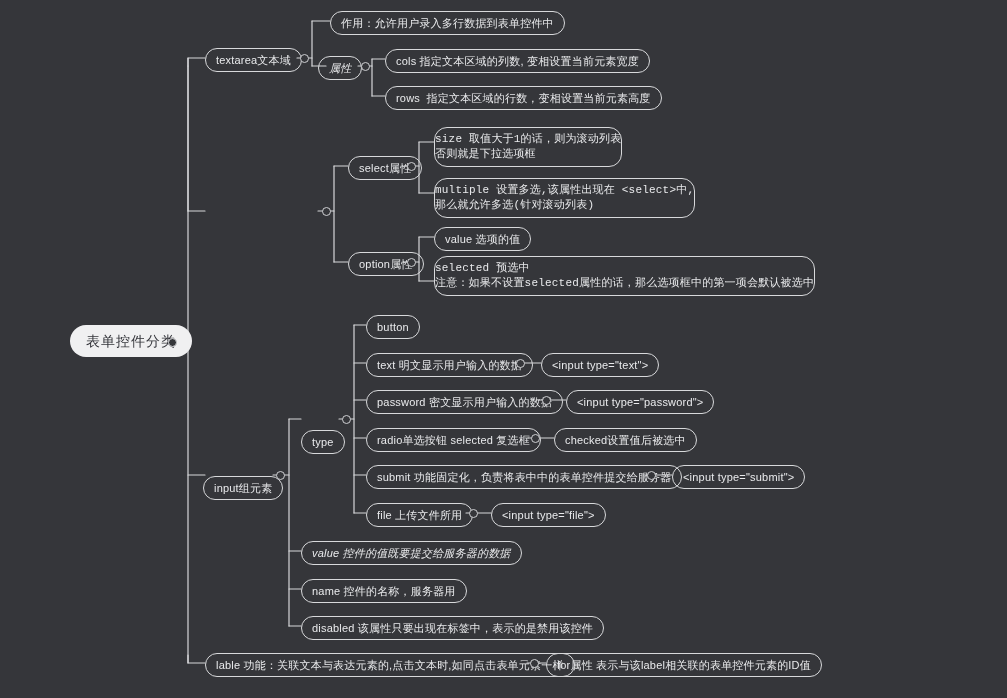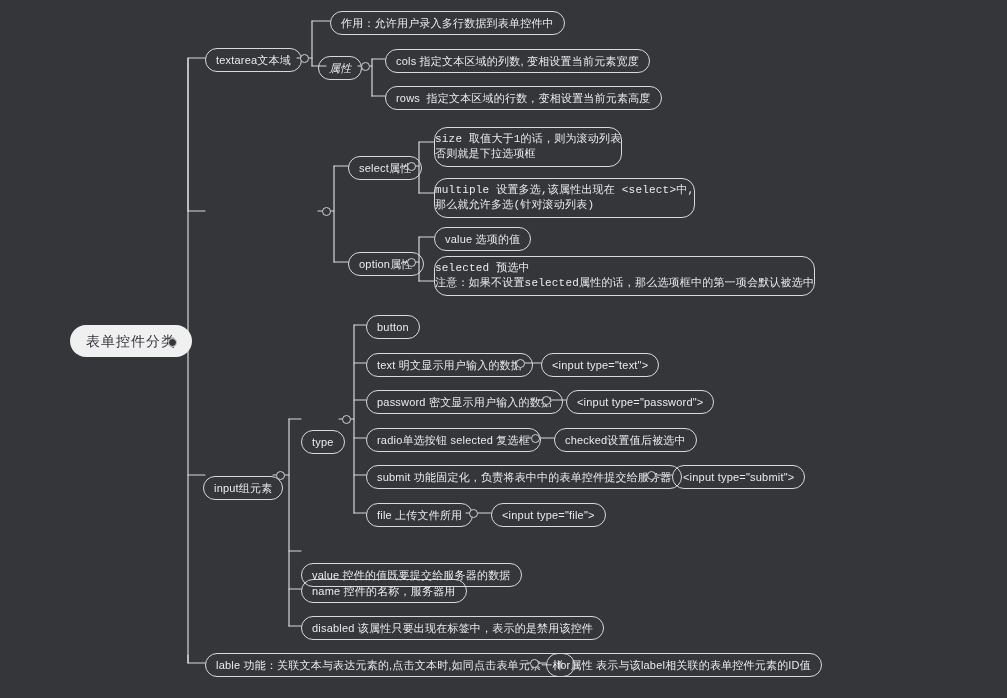--- a/index.html
+++ b/index.html
@@ -167,21 +167,21 @@
   <div class="node" style="left:554px;top:428px;">checked设置值后被选中</div>
 
   <div class="node" style="left:366px;top:465px;">submit 功能固定化，负责将表中中的表单控件提交给服务器</div>
   <div class="dot" style="left:647px;top:471px;"></div>
   <div class="node" style="left:672px;top:465px;">&lt;input type="submit"&gt;</div>
 
   <div class="node" style="left:366px;top:503px;">file 上传文件所用</div>
   <div class="dot" style="left:469px;top:509px;"></div>
   <div class="node" style="left:491px;top:503px;">&lt;input type="file"&gt;</div>
 
-  <div class="node" style="left:301px;top:563px;">value 控件的值既要提交给服务器的数据</div>
+  <div class="node" style="left:301px;top:541px;font-style:italic;">value 控件的值既要提交给服务器的数据</div>
   <div class="node" style="left:301px;top:579px;">name 控件的名称，服务器用</div>
   <div class="node" style="left:301px;top:616px;">disabled 该属性只要出现在标签中，表示的是禁用该控件</div>
 
   <div class="node" style="left:205px;top:653px;">lable 功能：关联文本与表达元素的,点击文本时,如同点击表单元素一样</div>
   <div class="dot" style="left:530px;top:659px;"></div>
   <div class="node" style="left:546px;top:653px;">for属性 表示与该label相关联的表单控件元素的ID值</div>
 
 </div>
 
 </body></html>

